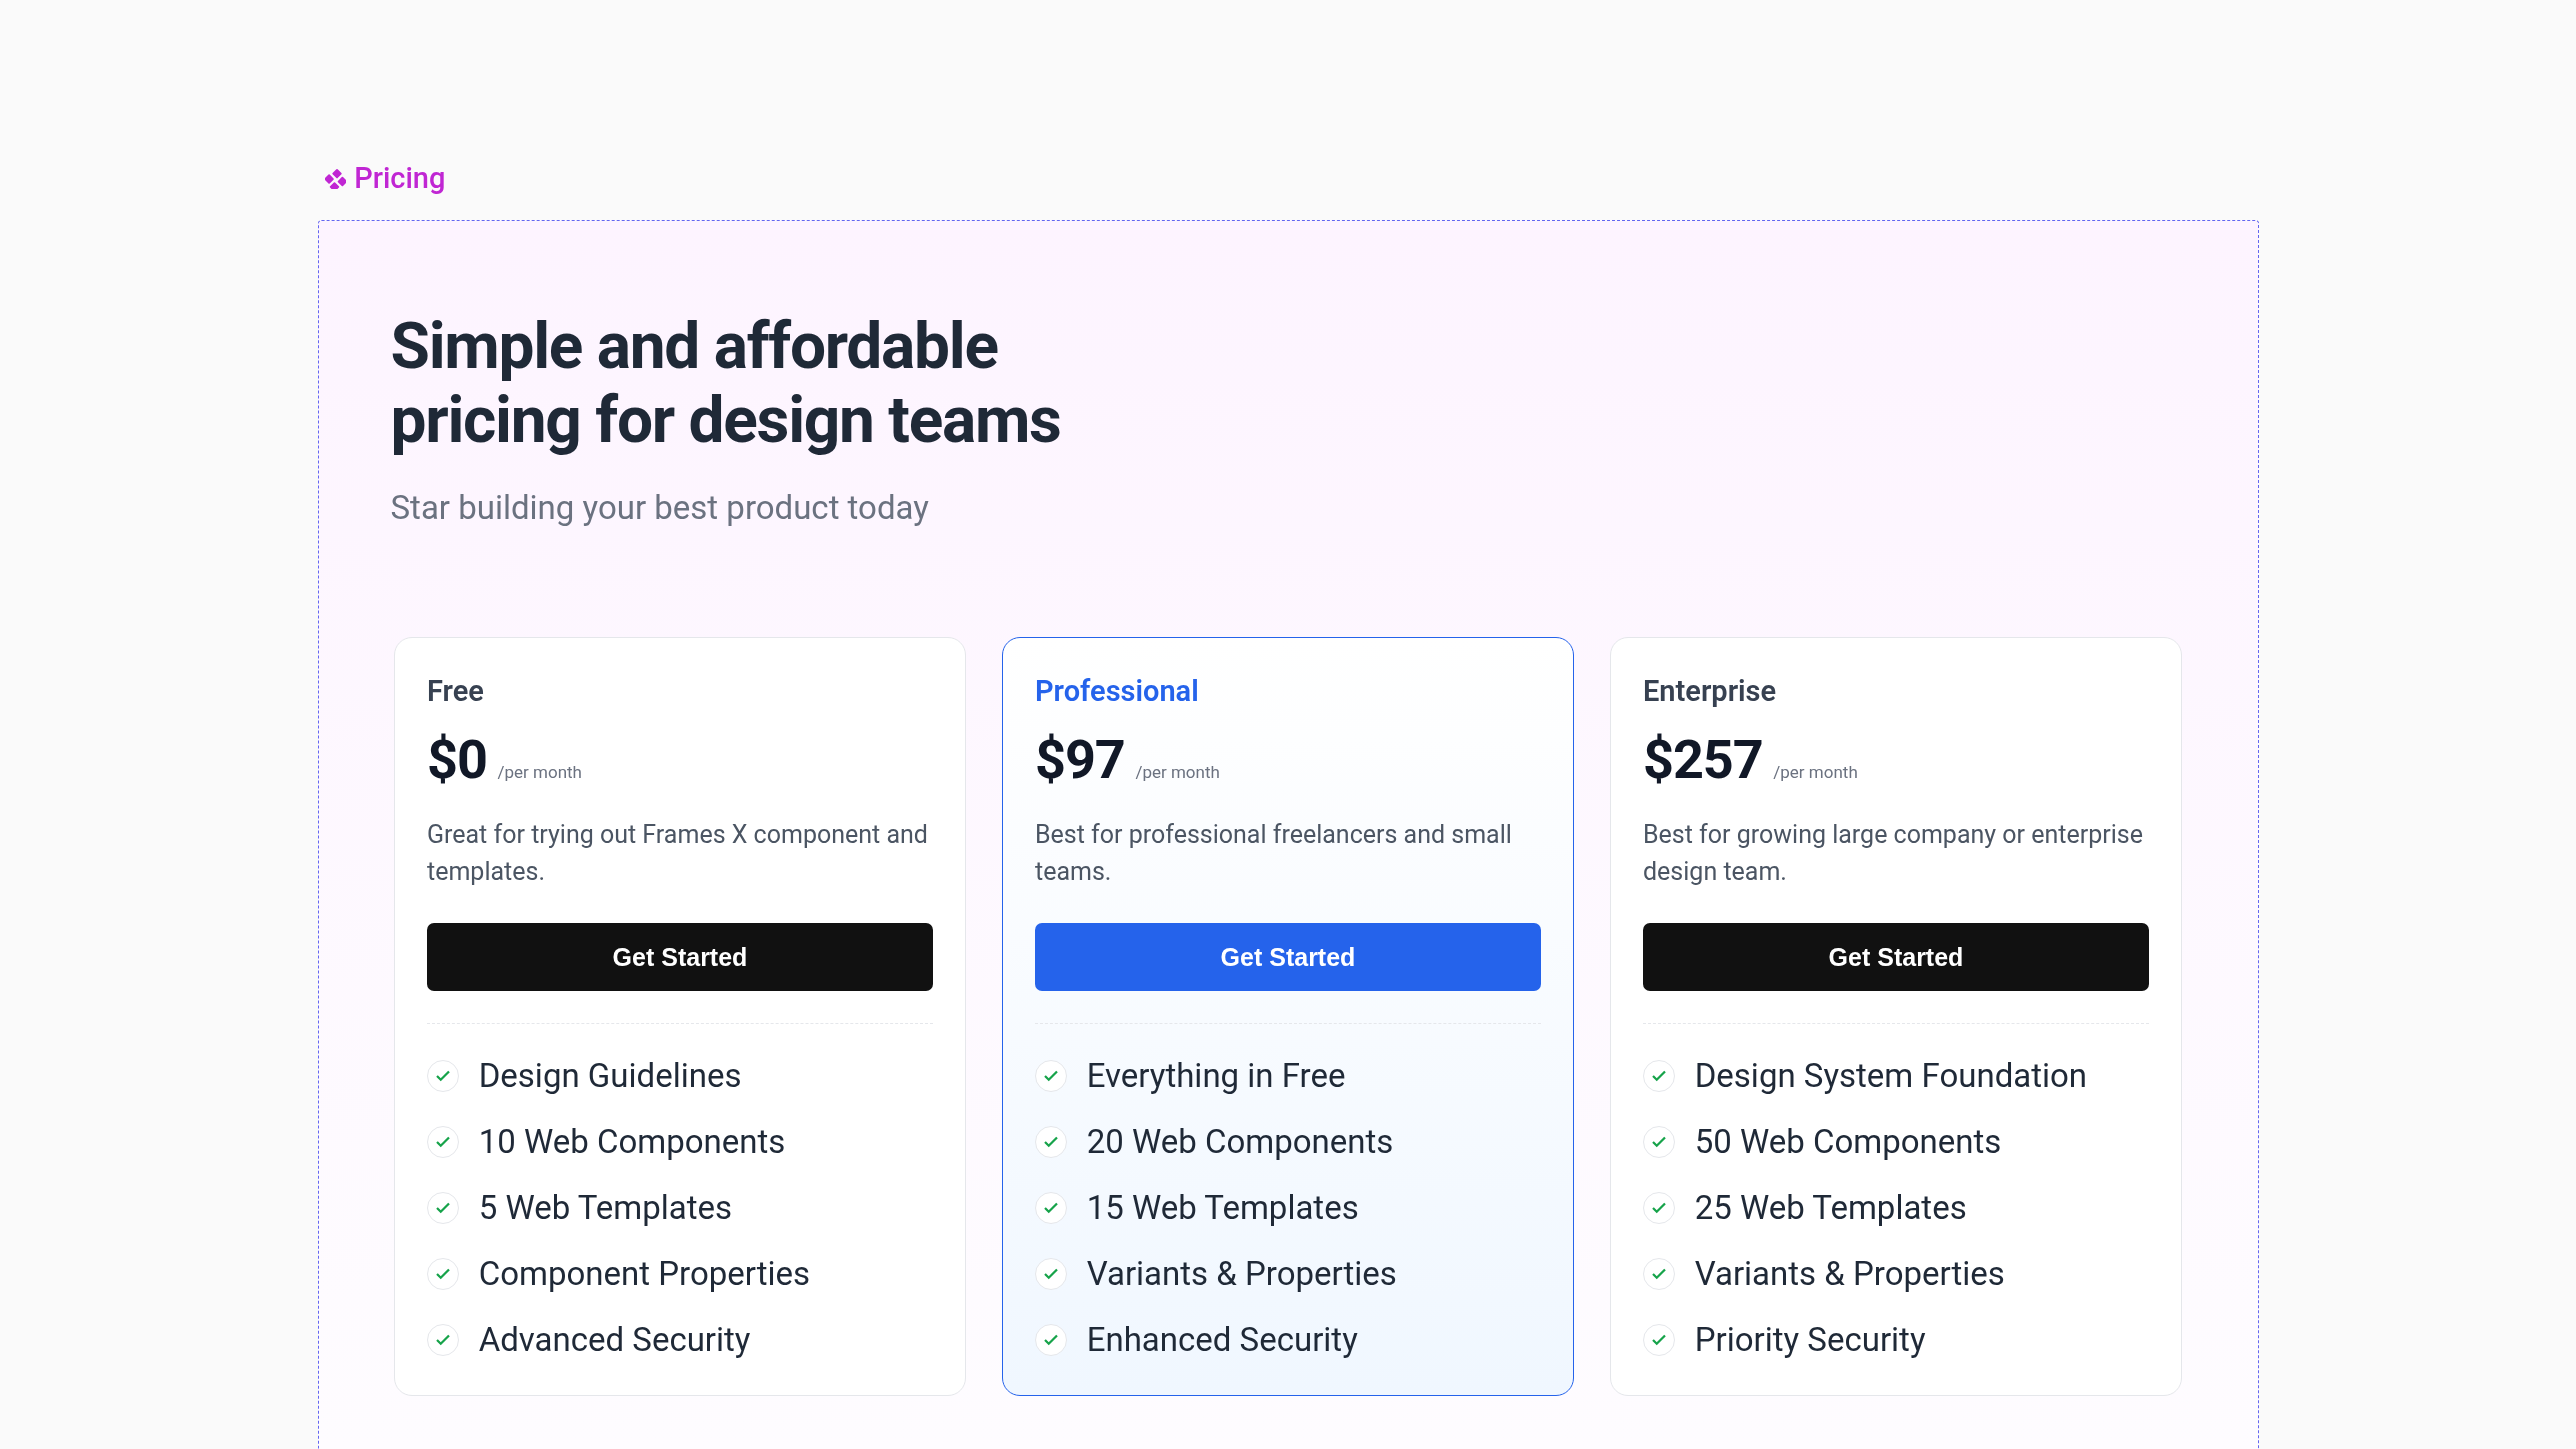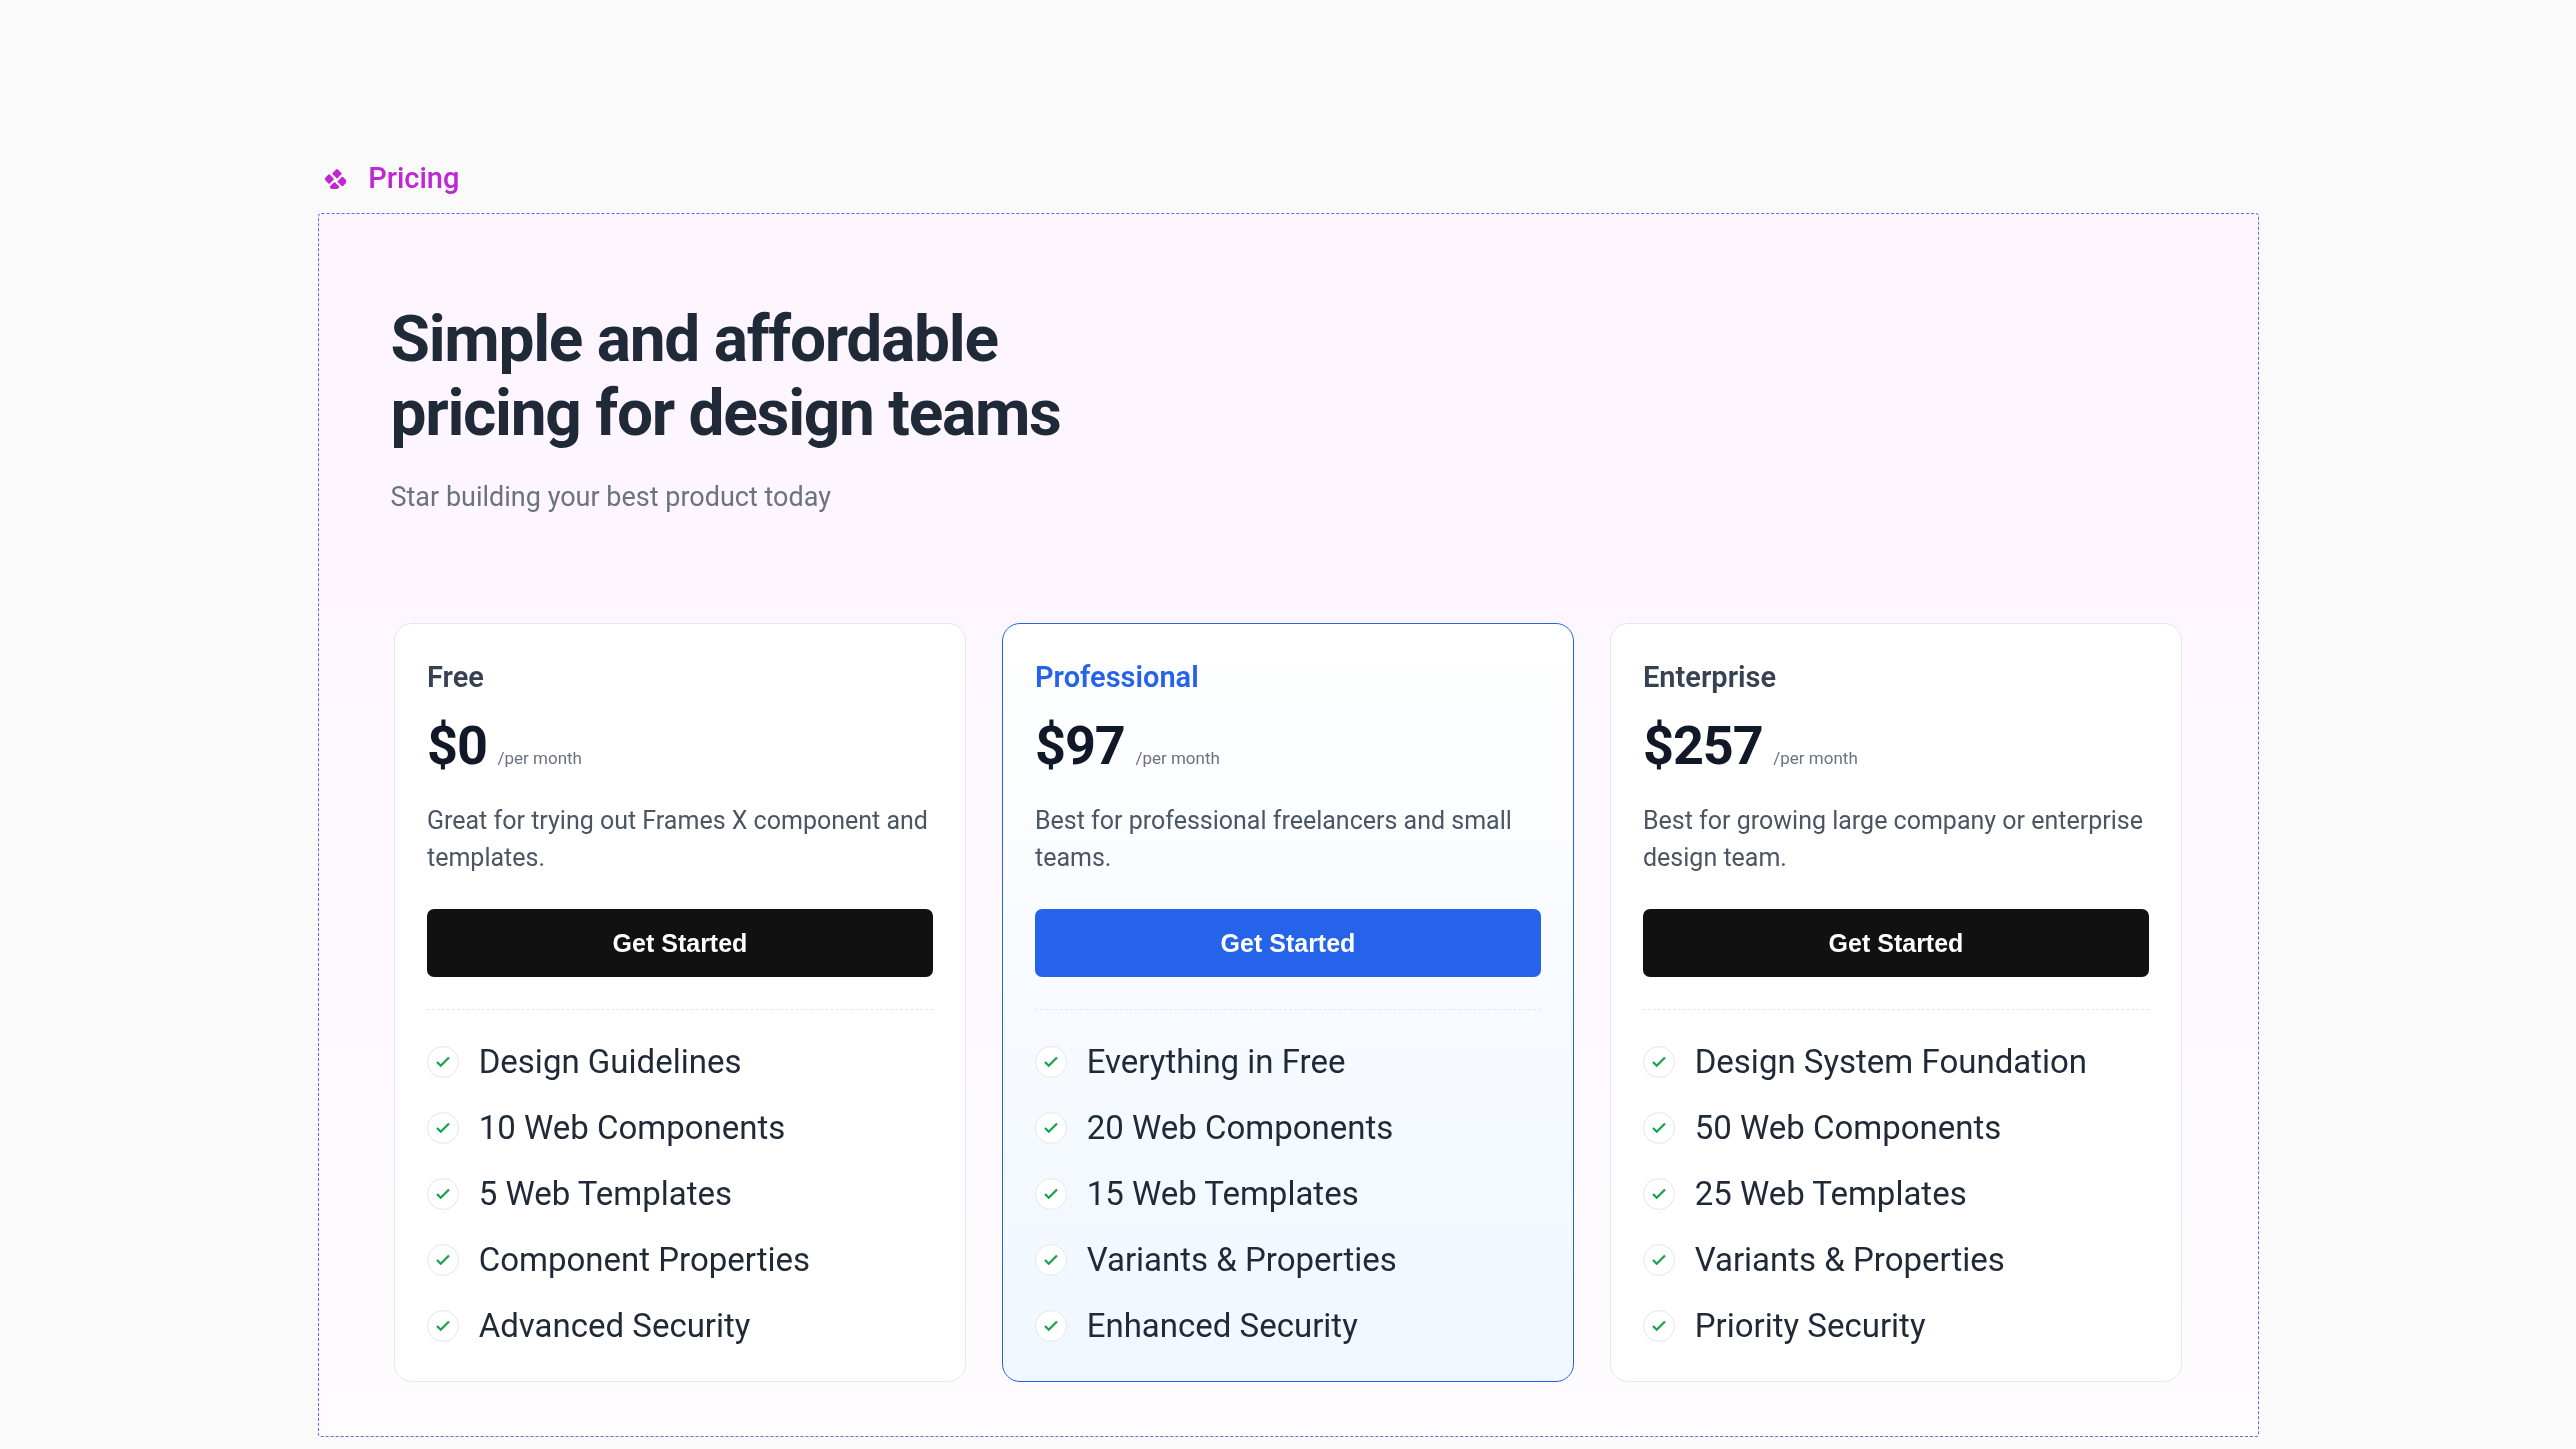--- a/index.html
+++ b/index.html
@@ -17,22 +17,22 @@
     
     .container {
       max-width: 1941px;
       margin: 0 auto;
       padding-top: 125px;
     }
     
     .section-label {
       display: flex;
       align-items: center;
-      gap: 22px;
-      margin-bottom: 18px;
+      gap: 8px;
+      margin-bottom: 25px;
       padding-left: 7.2px;
     }
     
     .section-label-icon {
       color: #C026D3;
       font-size: 19.7px;
       display: flex;
       align-items: center;
     }
     
@@ -57,21 +57,21 @@
     .title {
       font-size: 64px;
       font-weight: 700;
       color: #1F2937;
       line-height: 1.15;
       letter-spacing: -0.02em;
       margin-bottom: 31px;
     }
     
     .subtitle {
-      font-size: 27px;
+      font-size: 33px;
       color: #6B7280;
       font-weight: 400;
     }
     
     .cards {
       display: flex;
       gap: 36px;
       justify-content: center;
     }
     

